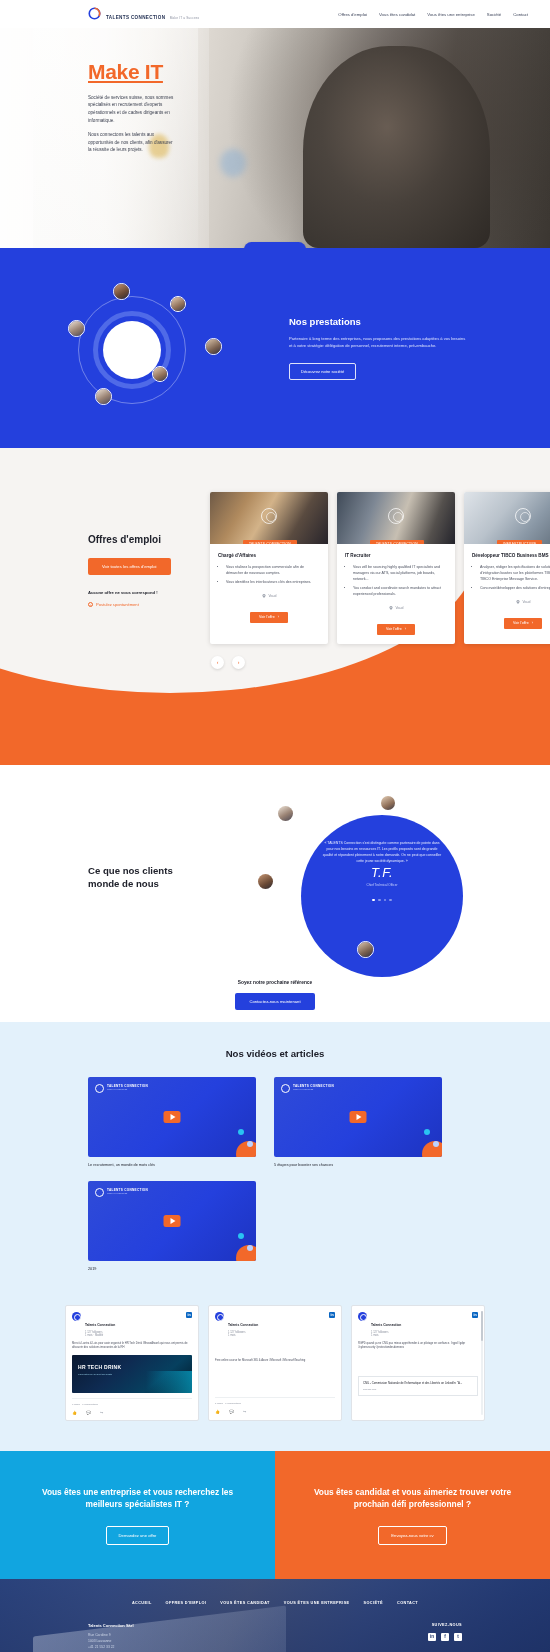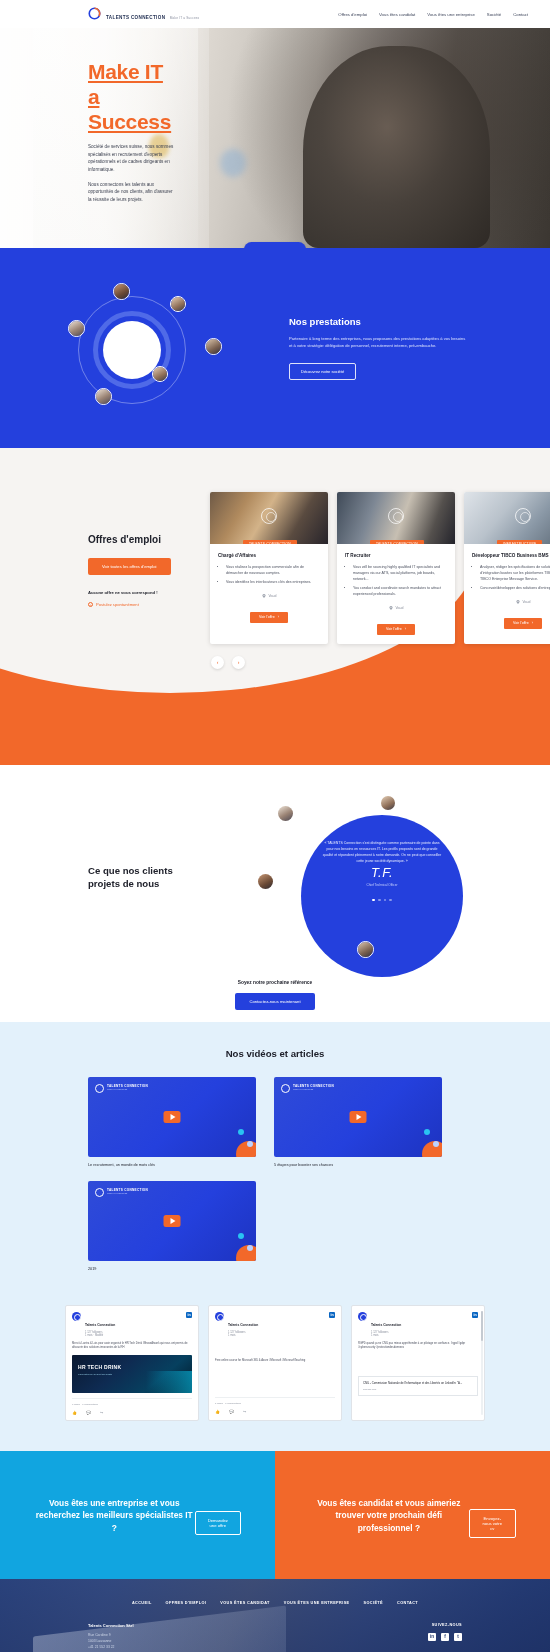--- a/index.html
+++ b/index.html
@@ -273,21 +273,21 @@
   .post-link-card { margin-top: 5px; border: 0.5px solid #e2e6ea; padding: 4px; }
   .post-link-title { font-size: 2.8px; color: #20222c; line-height: 1.5; }
   .post-link-url { font-size: 2.4px; color: #8a8f9c; margin-top: 2px; }
   .post-stats { font-size: 2.4px; color: #8a8f9c; margin-top: 5px; padding-top: 4px; border-top: 0.5px solid #edf0f2; }
   .post-acts { display: flex; gap: 9px; margin-top: 4px; font-size: 4px; color: #9aa0ab; }
   .post-scroll { position: absolute; right: 1.5px; top: 5px; bottom: 5px; width: 2px; background: #eef1f3; border-radius: 1px; }
   .post-scroll i { display: block; width: 2px; height: 30px; background: #c4cad1; border-radius: 1px; }
 
   
   .cta-split { display: flex; height: 128px; }
-  .cta-half { flex: 1; display: flex; flex-direction: row; align-items: center; justify-content: center; padding: 0 34px; }
+  .cta-half { flex: 1; display: flex; flex-direction: column; align-items: center; justify-content: center; padding: 0 34px; }
   .cta-blue { background: #11a5e0; }
   .cta-orange { background: #f2682a; justify-content: center; }
   .cta-h { color: #fff; font-size: 8.4px; font-weight: bold; text-align: center; line-height: 1.45; }
   .btn-outline-w {
     margin-top: 16px; background: transparent; color: #fff; border: 0.8px solid #fff;
     border-radius: 2px; font-size: 4.2px; padding: 6px 12px; cursor: pointer;
   }
 
   
   .footer { position: relative; height: 190px; overflow: hidden; background: #243a6e; }
@@ -342,21 +342,20 @@
   </div>
 
   <section class="hero">
     <div class="hero-photo"></div>
     <div class="hero-glass"></div>
     <div class="hero-blob1"></div>
     <div class="hero-blob2"></div>
     <div class="hero-inner">
       <h1 class="hero-h1">
         <span>Make IT</span>
-        <span class="l2">a Success</span>
       </h1>
       <p class="hero-p">Société de services suisse, nous sommes spécialisés en recrutement d'experts opérationnels et de cadres dirigeants en informatique.</p>
       <p class="hero-p">Nous connectons les talents aux opportunités de nos clients, afin d'assurer la réussite de leurs projets.</p>
     </div>
     <div class="hero-btn-row">
       <button class="btn-blue-pill">
         <span>En savoir plus</span>
         <span class="chev">▾</span>
       </button>
     </div>
@@ -495,21 +494,21 @@
       <button class="dot-btn">‹</button>
       <button class="dot-btn">›</button>
     </div>
     <div class="offres-spacer"></div>
   </section>
 
   <section class="testi">
     <div class="testi-left">
       <h2 class="testi-h2">
         <span>Ce que nos clients</span><br>
-        <span>projets de nous</span>
+        <span>monde de nous</span>
       </h2>
     </div>
     <div class="testi-right">
       <div class="tcircle">
         <div class="tquote">« TALENTS Connection s'est distinguée comme partenaire de pointe dans pour nos besoins en ressources IT. Les profils proposés sont de grande qualité et répondent pleinement à notre demande. On ne peut que conseiller cette jeune société dynamique. »</div>
         <div class="tsig">T.F.</div>
         <div class="trole">Chief Technical Officer</div>
         <div class="tdots">
           <span class="tdot on"></span>
           <span class="tdot"></span>

